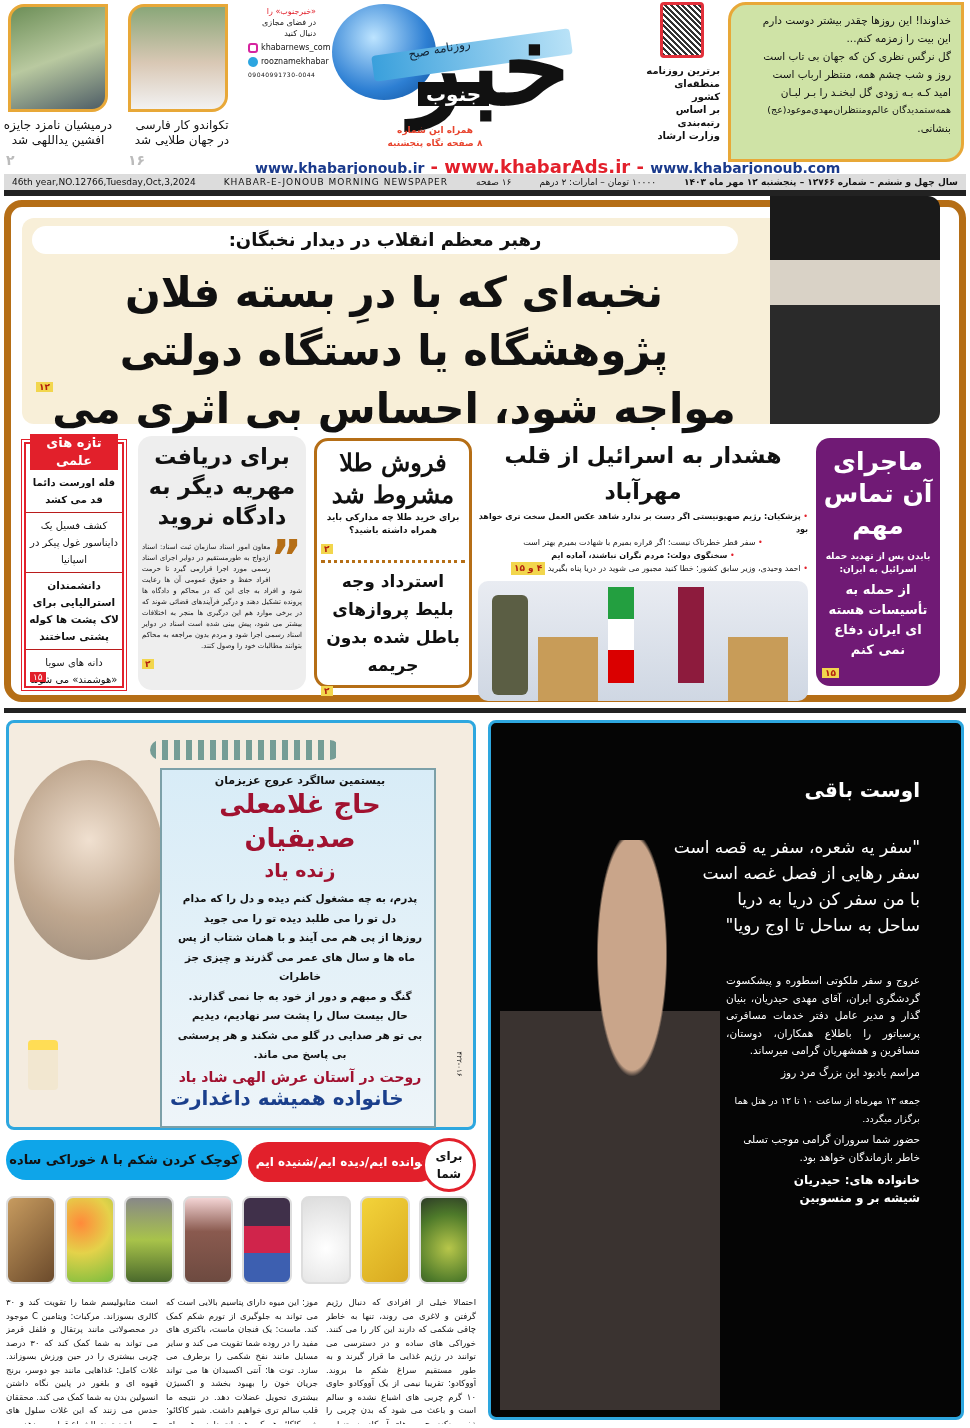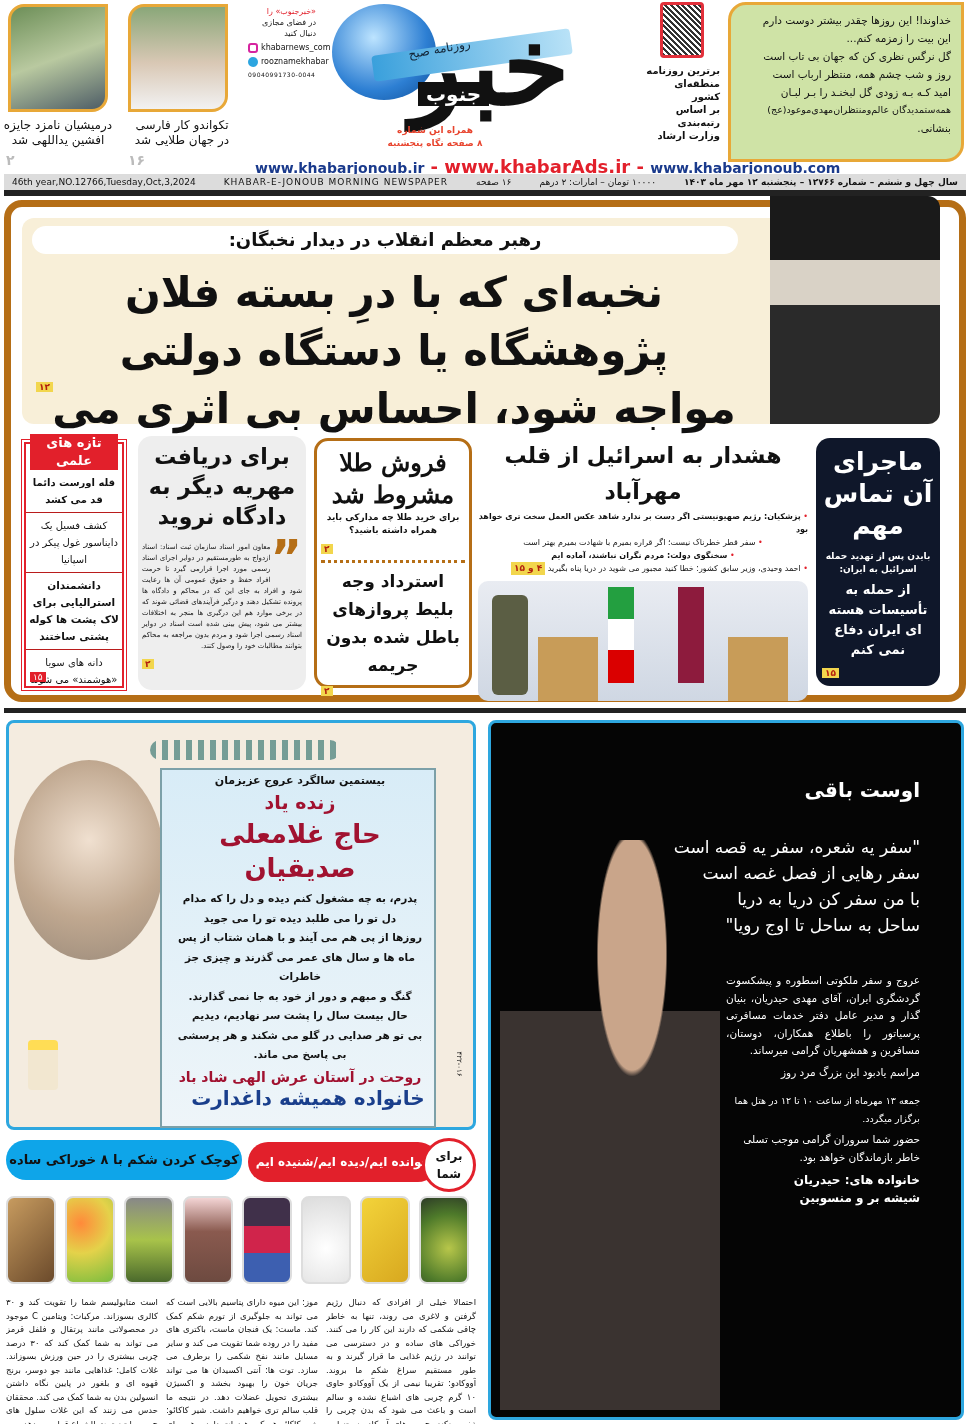--- a/index.html
+++ b/index.html
@@ -21,21 +21,21 @@
 .poem{background:#cfe3a6;border:3px solid #e8a838;border-radius:18px 0 18px 0;padding:6px 10px;font-size:10.5px;line-height:18px;direction:rtl;text-align:right}
 .dateline{background:#dcdcdc;height:16px;font-size:9px;display:flex;align-items:center;justify-content:space-between;padding:0 8px;white-space:nowrap}
 .blackbar{background:#222;height:6px}
 
 .mainbox{border:7px solid #b56e16;border-radius:18px;background:#fff}
 .headline-area{background:#f8efd8;border-radius:12px}
 .kicker{background:#fff;border-radius:14px;font-weight:bold;font-size:18px;text-align:center;direction:rtl}
 .headline{font-weight:900;font-size:42px;line-height:58px;text-align:center;direction:rtl;letter-spacing:-1px}
 .leader{background:linear-gradient(160deg,#222 0%,#333 40%,#e8e0d0 41%,#ddd 60%,#1b1b1b 61%);}
 .num{background:#f2d64d;color:#b3200e;font-size:9px;font-weight:bold;padding:0 3px;display:inline-block}
-.brownbox{background:#0f172a;border-radius:14px;color:#fff;text-align:center;direction:rtl}
+.brownbox{background:#701a75;border-radius:14px;color:#fff;text-align:center;direction:rtl}
 .col-title{font-weight:900;direction:rtl;text-align:center}
 .item{direction:rtl;text-align:center;font-size:11px;line-height:17px;padding:4px 0;border-bottom:1px solid #b91c1c}
 .red{color:#e2202b}
 .darkred{color:#a11230}
 .photo{background:linear-gradient(180deg,#e9ecf2,#cfd7e3);border-radius:10px}
 
 .memo{border:3px solid #2ea7df;border-radius:8px;background:#f4ece0}
 .memo-panel{background:linear-gradient(180deg,#d8ecf7,#eef5f9);border:2px solid #7ca0a8}
 .portrait{border-radius:50%;background:radial-gradient(circle at 50% 40%,#f0e0d0,#c0a890 55%,#9a8a7a);}
 .black-ad{background:#050505;border:3px solid #2ea7df;border-radius:8px;color:#fff}
@@ -180,35 +180,35 @@
 
 <div class="abs blackbar" style="left:4px;top:708px;width:962px;height:5px"></div>
 
 <div class="abs memo" style="left:6px;top:720px;width:470px;height:410px"></div>
 <div class="abs" style="left:150px;top:740px;width:190px;height:20px;background:repeating-linear-gradient(90deg,#3f7b76 0 6px,transparent 6px 12px);border-radius:10px;opacity:.7"></div>
 <div class="abs portrait" style="left:14px;top:760px;width:150px;height:200px"></div>
 <div class="abs" style="left:28px;top:1040px;width:30px;height:50px;background:linear-gradient(180deg,#ffdd55 0 20%,#f2e7d0 20%);border-radius:4px"></div>
 <div class="abs memo-panel" style="left:160px;top:768px;width:276px;height:360px"></div>
 <div class="abs rtl" style="left:170px;top:774px;width:260px;text-align:center">
   <div style="font-size:11px;font-weight:bold">بیستمین سالگرد عروج عزیزمان</div>
+  <div class="darkred" style="font-size:26px;font-weight:900;line-height:34px">حاج غلامعلی صدیقیان</div>
   <div class="darkred" style="font-size:19px;font-weight:bold;line-height:30px">زنده یاد</div>
-  <div class="darkred" style="font-size:26px;font-weight:900;line-height:34px">حاج غلامعلی صدیقیان</div>
   <div style="font-size:10.5px;line-height:19.5px;font-weight:bold;margin-top:4px">
     <div>پدرم، به چه مشغول کنم دیده و دل را که مدام</div>
     <div>دل تو را می طلبد دیده تو را می جوید</div>
     <div>روزها از پی هم می آیند و با همان شتاب از پس</div>
     <div>ماه ها و سال های عمر می گذرند و چیزی جز خاطرات</div>
     <div>گنگ و مبهم و دور از خود به جا نمی گذارند.</div>
     <div>حال بیست سال را پشت سر نهادیم، دیدیم</div>
     <div>بی تو هر صدایی در گلو می شکند و هر پرسشی</div>
     <div>بی پاسخ می ماند.</div>
   </div>
   <div class="darkred" style="font-size:14px;font-weight:bold;line-height:24px">روحت در آستان عرش الهی شاد باد</div>
 </div>
-<div class="abs rtl" style="left:178px;top:1086px;width:260px;text-align:center;font-size:20px;font-weight:900;color:#1a3f8c">خانواده همیشه داغدارت</div>
+<div class="abs rtl" style="left:170px;top:1086px;width:260px;text-align:left;font-size:20px;font-weight:900;color:#1a3f8c">خانواده همیشه داغدارت</div>
 <div class="abs" style="left:446px;top:1060px;font-size:7px;transform:rotate(90deg)">۴۲۲-۰۱۶</div>
 
 <div class="abs black-ad" style="left:488px;top:720px;width:476px;height:700px"></div>
 <div class="abs" style="left:500px;top:840px;width:220px;height:570px;background:radial-gradient(ellipse at 60% 20%,#c9a58a 0 18%,transparent 19%),linear-gradient(180deg,transparent 0 30%,#3a3330 30%);"></div>
 <div class="abs rtl" style="left:760px;top:778px;width:160px;font-size:20px;font-weight:bold;color:#fff">اوست باقی</div>
 <div class="abs rtl" style="left:660px;top:834px;width:260px;font-size:17px;line-height:26px;color:#fff">
   <div>"سفر یه شعره، سفر یه قصه است</div>
   <div>سفر رهایی از فصل غصه است</div>
   <div>با من سفر کن دریا به دریا</div>
   <div>ساحل به ساحل تا اوج رویا"</div>

